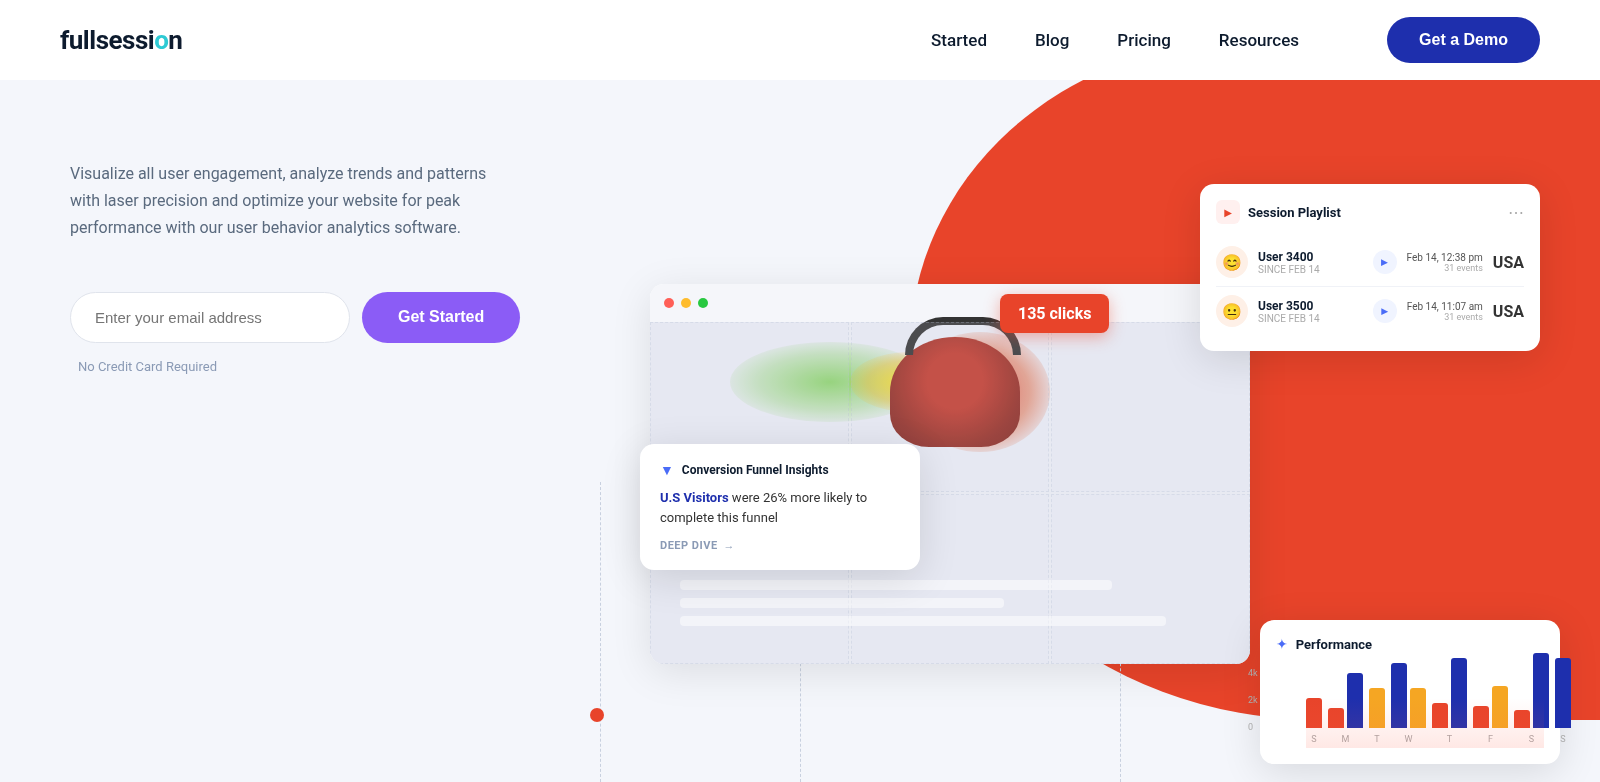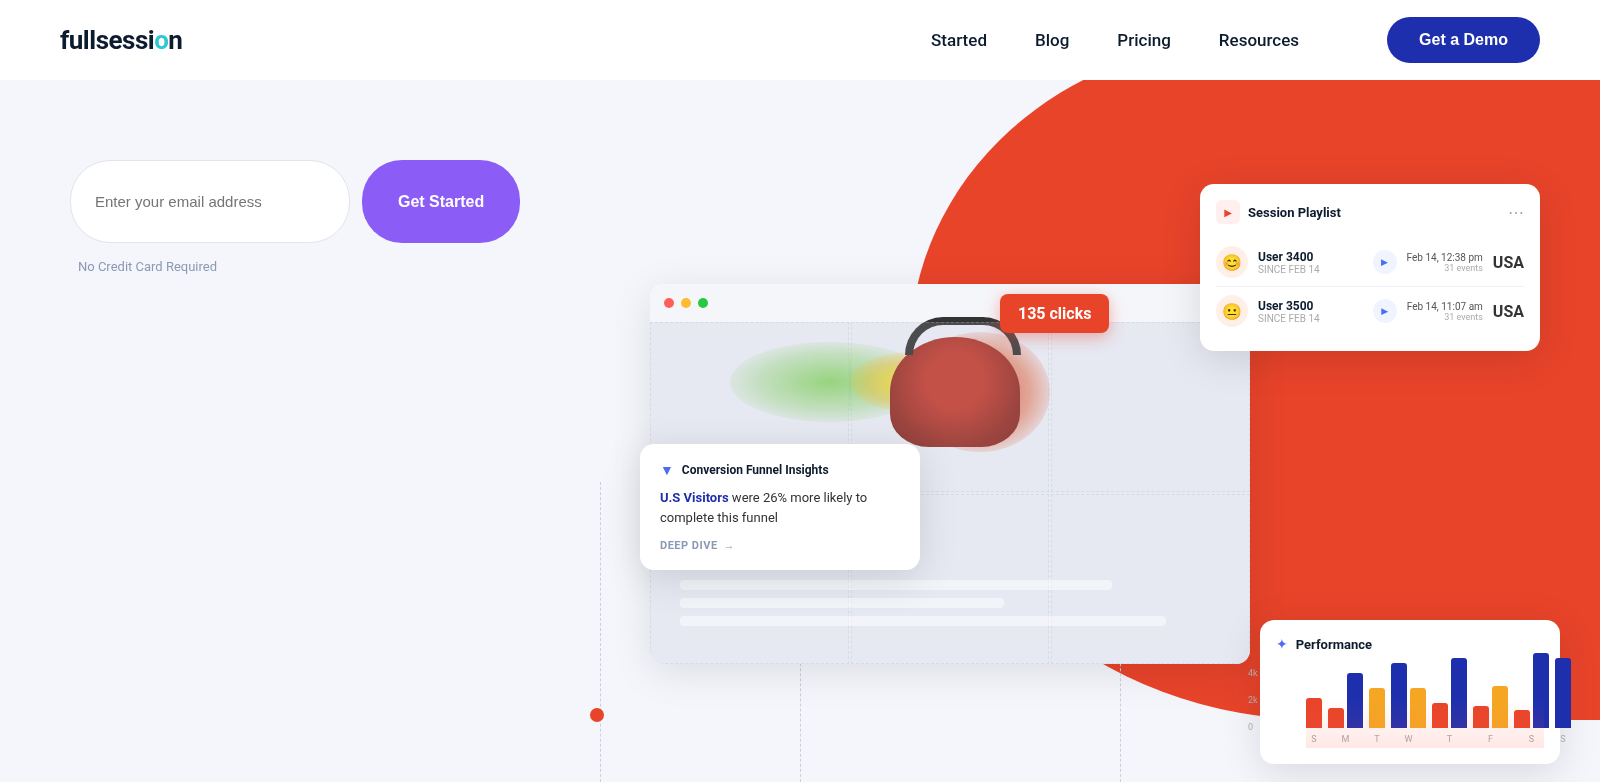--- a/index.html
+++ b/index.html
@@ -111,21 +111,21 @@
       line-height: 1.7;
       max-width: 440px;
       margin-bottom: 50px;
     }
     .email-form {
       display: flex;
       gap: 12px;
       margin-bottom: 16px;
     }
     .email-input {
-      padding: 32px 24px;
+      padding: 16px 24px;
       border: 1.5px solid #e0e4ec;
       border-radius: 40px;
       font-size: 15px;
       width: 280px;
       background: #fff;
       color: #aaa;
       outline: none;
     }
     .btn-get-started {
       padding: 16px 36px;
@@ -513,20 +513,21 @@
   <div class="red-blob"></div>
 
   <div class="grid-lines"></div>
   <div class="grid-line-right"></div>
 
   <div class="dot" style="width:14px;height:14px;background:#e8442a;bottom:60px;left:590px;"></div>
   <div class="dot" style="width:12px;height:12px;background:#f5a623;bottom:120px;left:820px;"></div>
   <div class="dot" style="width:14px;height:14px;background:#1e2fad;bottom:185px;left:1085px;"></div>
 
   <div class="hero-left">
+    <p class="hero-subtitle">Visualize all user engagement, analyze trends and patterns with laser precision and optimize your website for peak performance with our user behavior analytics software.</p>
     <div class="email-form">
       <input class="email-input" type="email" placeholder="Enter your email address" style="">
       <button class="btn-get-started">Get Started</button>
     </div>
     <p class="no-cc">No Credit Card Required</p>
   </div>
 
   <div class="hero-right">
 
     <div class="card-session">

